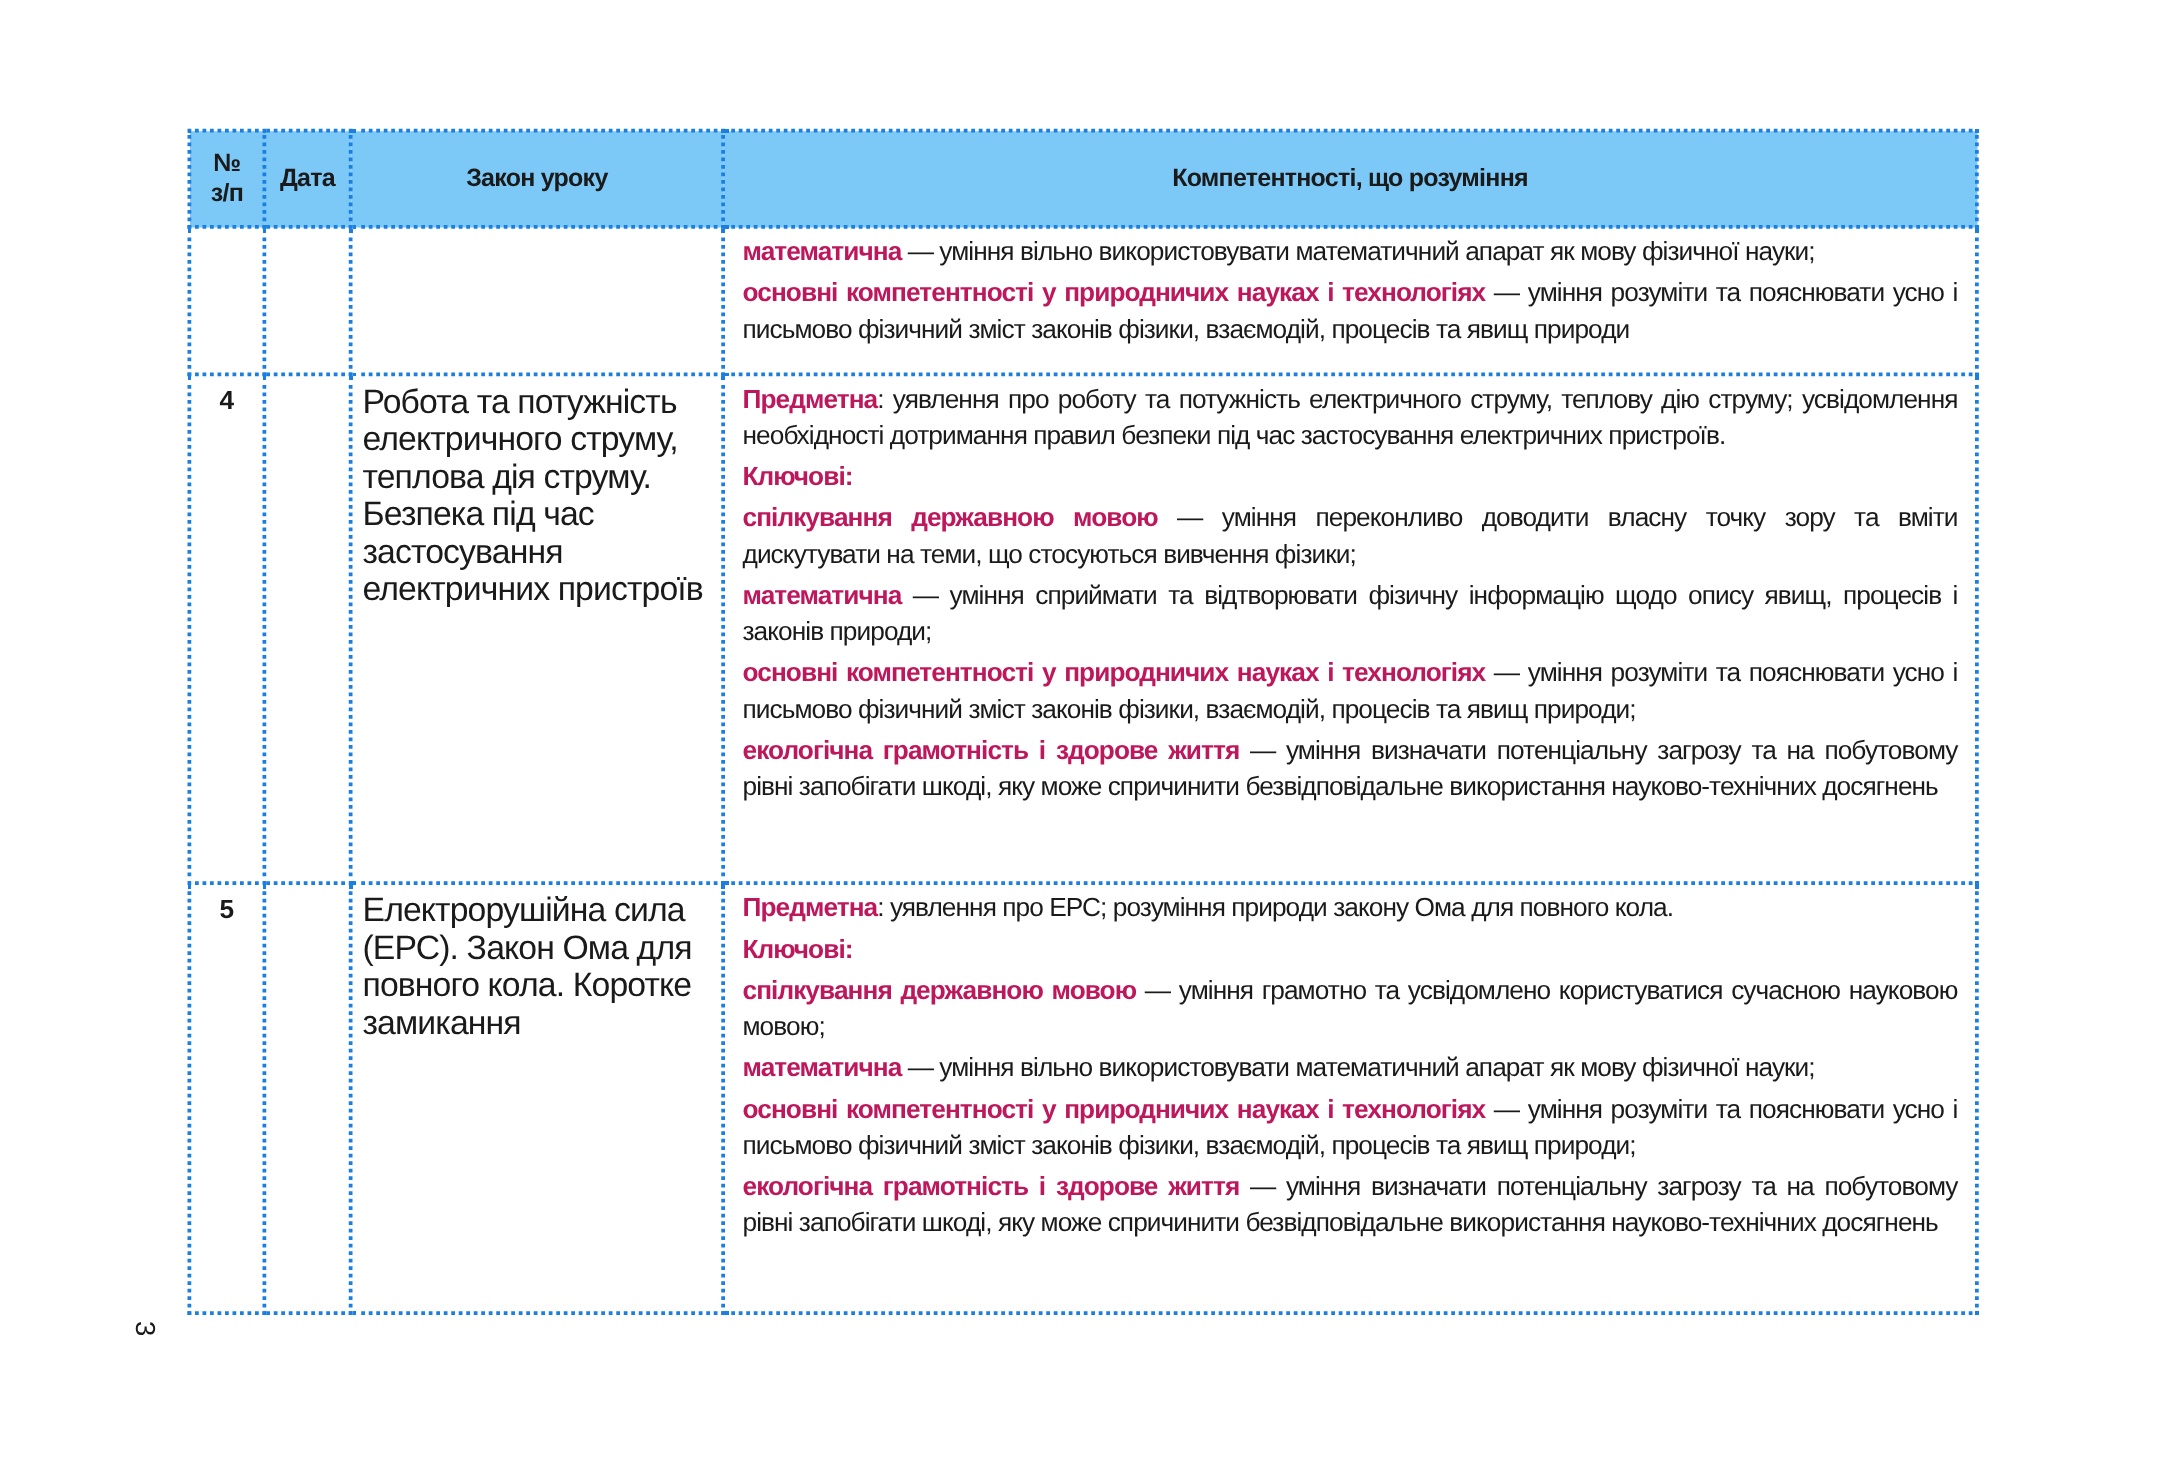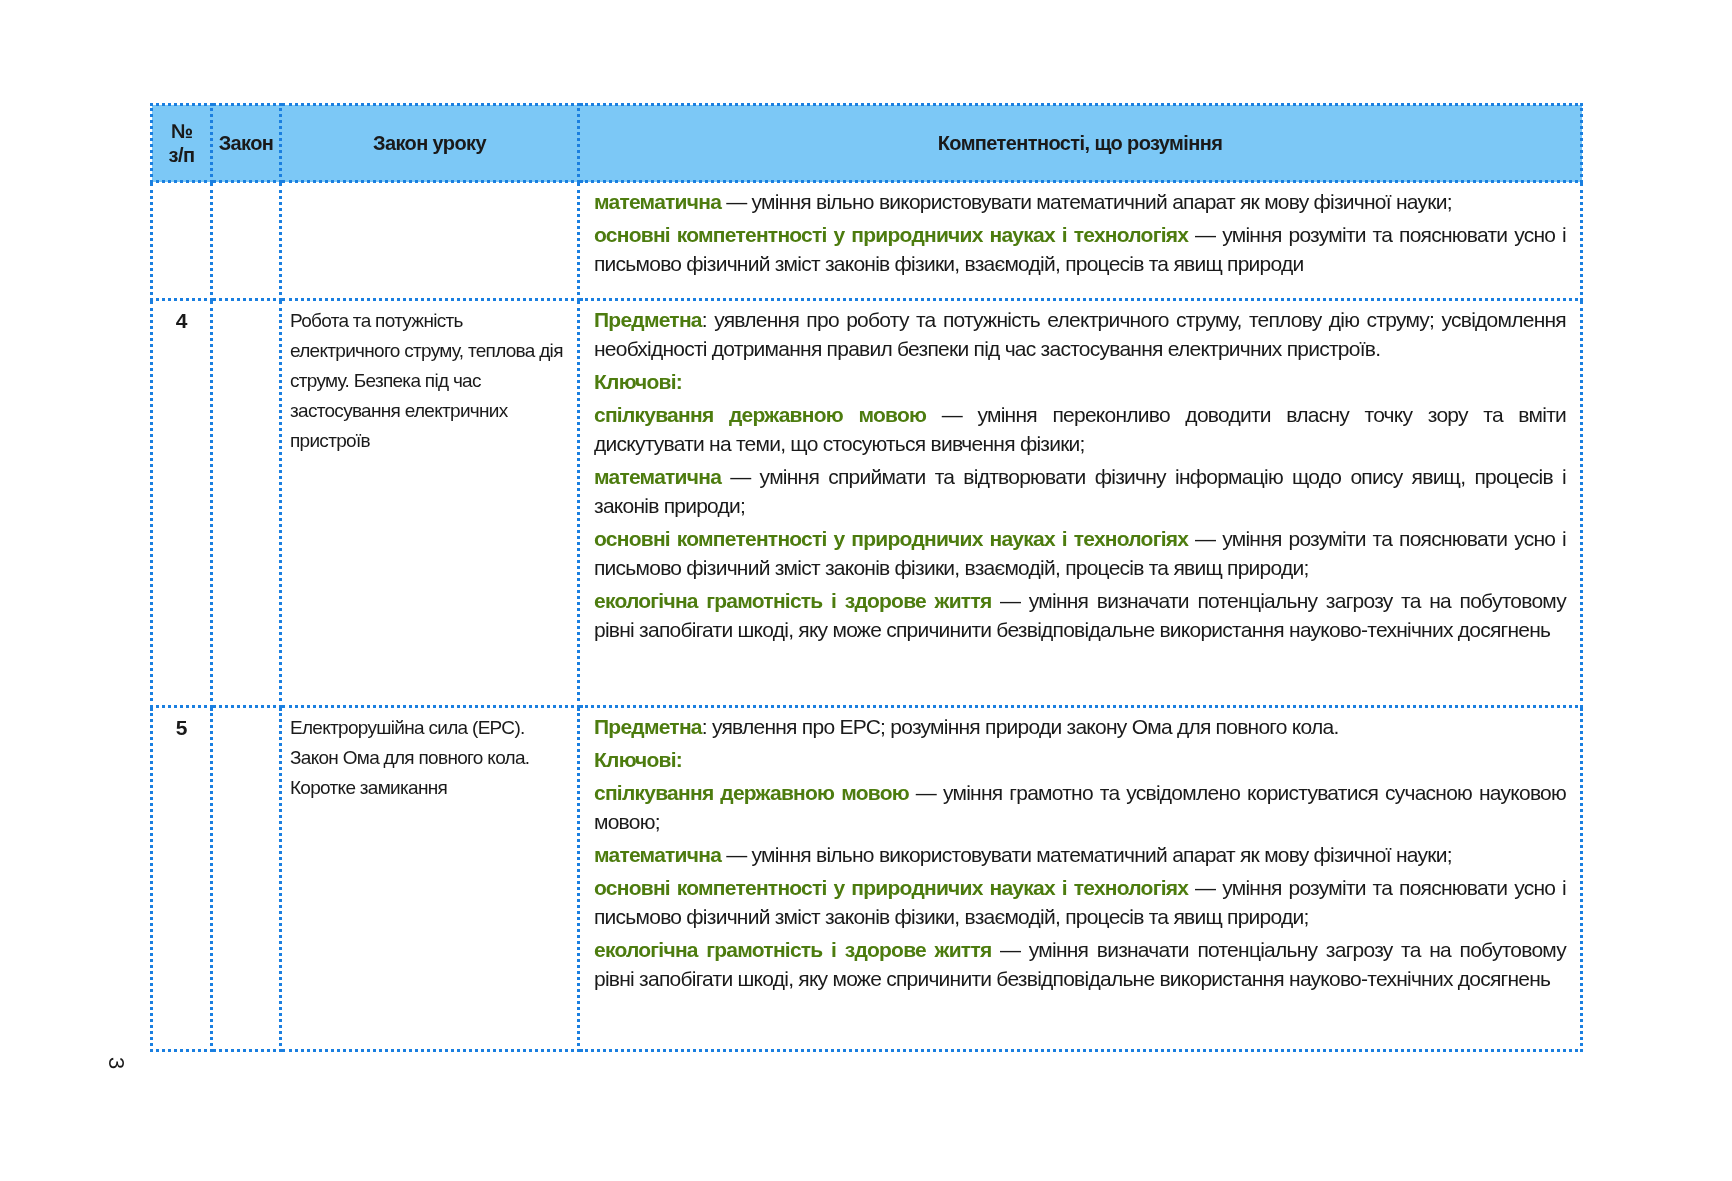--- a/index.html
+++ b/index.html
@@ -31,31 +31,31 @@
     .col-no { width: 60px; }
     .col-date { width: 69px; }
     .col-topic { width: 298px; }
     .col-comp { width: auto; }
 
     .cell-no {
       text-align: center; font-weight: bold; font-size: 21px;
       padding-top: 8px !important;
     }
     .cell-topic {
-      font-size: 19px; line-height: 30px; letter-spacing: -0.7px;
+      font-size: 27px; line-height: 30px; letter-spacing: -0.7px;
       padding: 5px 8px 0 8px !important;
     }
     .cell-comp {
       font-size: 21px; line-height: 29px; letter-spacing: -0.75px;
       padding: 4px 14px 4px 14px !important;
       text-align: justify;
     }
     .para { margin: 0 0 4px 0; }
     .para:last-child { margin-bottom: 0; }
-    .kw { color: #4d7c0f; font-weight: bold; }
+    .kw { color: #be185d; font-weight: bold; }
 
     .row-cont td { height: 107px; }
     .row-4 td { height: 396px; }
     .row-5 td { height: 333px; }
 
     .page-number {
       position: absolute; left: 110px; top: 1050px;
       font-size: 22px; transform: rotate(90deg);
       transform-origin: center;
     }
@@ -69,21 +69,21 @@
       <col class="col-date">
       <col class="col-topic">
       <col class="col-comp">
   </colgroup>
   <thead>
     <tr>
       <th>
         <div>№</div>
         <div>з/п</div>
       </th>
-      <th>Закон</th>
+      <th>Дата</th>
       <th>Закон уроку</th>
       <th>Компетентності, що розуміння</th>
     </tr>
   </thead>
   <tbody>
 
     <tr class="row-cont">
       <td class="cell-no"></td>
       <td></td>
       <td class="cell-topic"></td>

